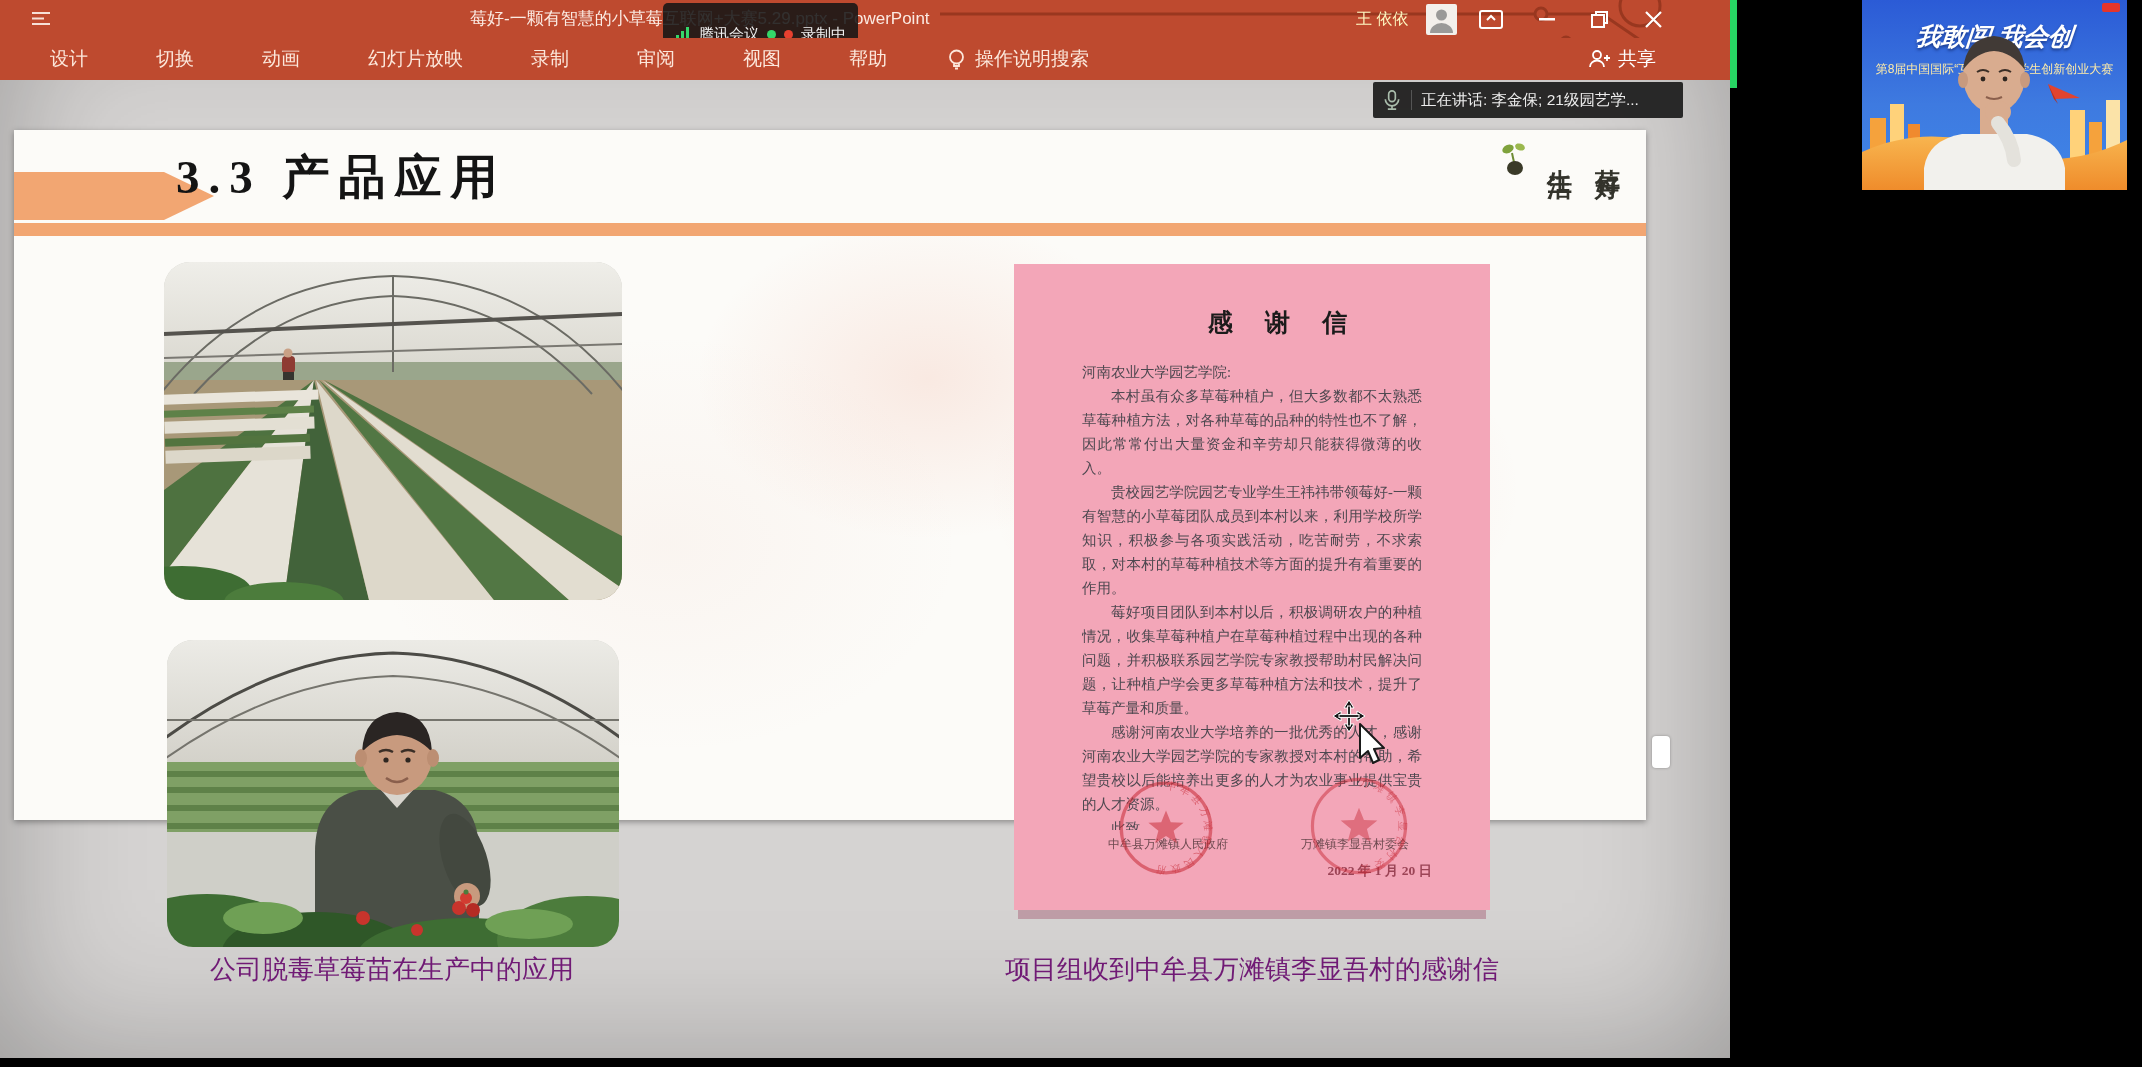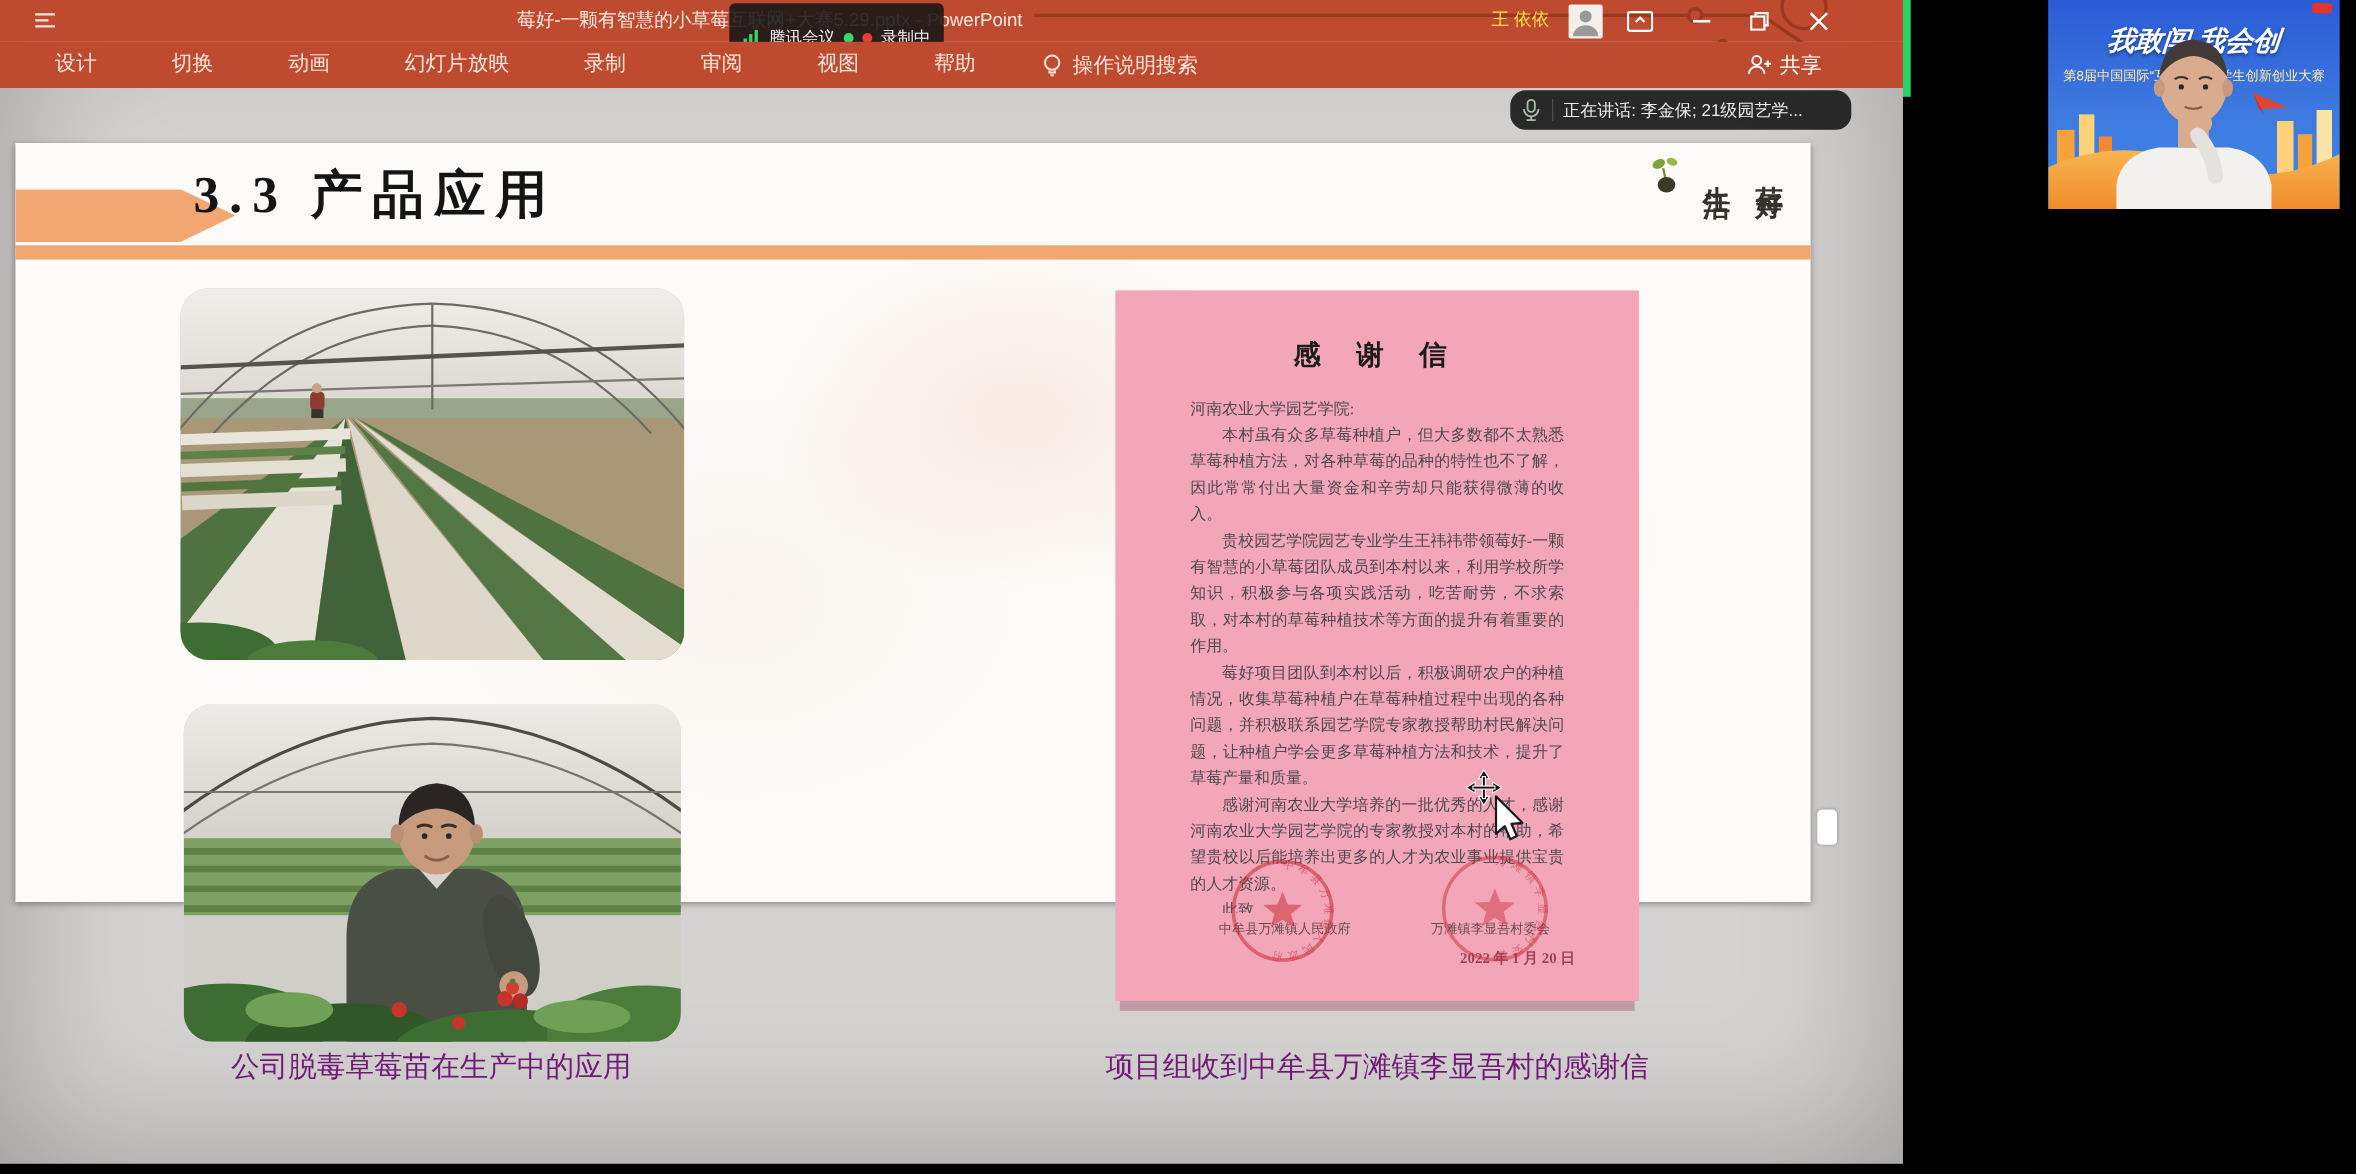--- a/index.html
+++ b/index.html
@@ -13,39 +13,39 @@
 
   
   #titlebar{position:absolute;left:0;top:0;width:1730px;height:38px;background:#BE4A2F;}
   #qat-icon{position:absolute;left:30px;top:10px;width:22px;height:17px;opacity:.95;}
   #win-title{position:absolute;left:470px;top:0;height:38px;line-height:38px;font-size:17px;
              color:#FBEAE2;white-space:nowrap;}
   #meet-pill{position:absolute;left:663px;top:3px;height:30px;background:rgba(22,22,22,.88);
              border-radius:5px;display:flex;align-items:center;gap:8px;padding:16px 12px;}
   .pill-label{color:#F2F2F2;font-size:15px;white-space:nowrap;}
   .dot{width:9px;height:9px;border-radius:50%;}
-  #user-name{position:absolute;left:1356px;top:0;height:38px;line-height:38px;font-size:16px;color:#fde047;}
+  #user-name{position:absolute;left:1356px;top:0;height:38px;line-height:38px;font-size:16px;color:#fef9c3;}
   #avatar{position:absolute;left:1426px;top:4px;width:31px;height:31px;background:#F3F0EB;border-radius:2px;}
   #avatar svg{position:absolute;inset:0;}
   .winbtn{position:absolute;top:0;width:46px;height:38px;display:flex;align-items:center;justify-content:center;}
   #btn-ribbon-display{left:1468px;} #btn-min{left:1524px;} #btn-restore{left:1576px;} #btn-close{left:1630px;}
 
   
   #ribbon{position:absolute;left:0;top:38px;width:1730px;height:42px;background:#BE4A2F;
           display:flex;align-items:center;padding-left:16px;box-sizing:border-box;}
   .rtab{padding:0 34px;font-size:19px;color:#FCE7DB;line-height:42px;white-space:nowrap;cursor:default;}
   #bulb-wrap{margin-left:26px;display:flex;align-items:center;gap:9px;}
   #tellme{font-size:19px;color:#FCE7DB;white-space:nowrap;}
   #share-group{position:absolute;left:1588px;top:0;height:42px;display:flex;align-items:center;gap:8px;}
   #share-label{font-size:19px;color:#FFF;}
   #circuit{position:absolute;left:940px;top:0;width:790px;height:80px;pointer-events:none;opacity:.85;}
 
   
   #notif{position:absolute;left:1373px;top:82px;width:310px;height:36px;background:rgba(30,30,30,.94);
-         border-radius:14px;display:flex;align-items:center;gap:9px;padding:0 9px;box-sizing:border-box;}
+         border-radius:2px;display:flex;align-items:center;gap:9px;padding:0 9px;box-sizing:border-box;}
   #notif-divider{width:1px;height:20px;background:#555;}
   #notif-text{color:#EDEDED;font-size:15.5px;white-space:nowrap;overflow:hidden;}
 
   
   #slide{position:absolute;left:14px;top:130px;width:1632px;height:690px;background:#FCFBF8;
          box-shadow:0 2px 6px rgba(0,0,0,.35);}
   #watermark{position:absolute;inset:0;pointer-events:none;
     background:
       radial-gradient(ellipse 330px 230px at 56% 36%, rgba(233,140,110,.16), transparent 70%),
       radial-gradient(ellipse 380px 260px at 76% 52%, rgba(228,120,95,.12), transparent 70%),
@@ -65,21 +65,21 @@
   #photo2{left:153px;top:510px;width:452px;height:307px;}
   .caption{position:absolute;font-size:26px;color:#701a75;text-align:center;white-space:nowrap;}
   #caption-left{left:118px;top:822px;width:520px;}
   #caption-right{left:948px;top:822px;width:580px;}
 
   
   #letter{position:absolute;left:1000px;top:134px;width:476px;height:646px;background:#F3A6B8;}
   #letter:after{content:"";position:absolute;left:4px;top:100%;width:468px;height:9px;
                 background:rgba(165,92,112,.45);}
   #l-title{position:absolute;left:0;top:42px;width:100%;text-align:center;font-size:25px;font-weight:bold;
-           color:#1b1b1b;letter-spacing:13px;}
+           color:#1b1b1b;letter-spacing:13px;padding-left:32px;}
   #l-body{position:absolute;left:68px;top:96px;width:340px;height:470px;font-size:14.5px;line-height:24px;
           color:#4E4850;text-align:justify;overflow:hidden;}
   #l-body p{margin:0;}
   .indent{text-indent:2em;}
   .l-sign{position:absolute;font-size:12px;color:#6D4A50;text-align:center;white-space:nowrap;}
   #sign-left{left:84px;top:572px;width:140px;}
   #sign-right{left:266px;top:572px;width:150px;}
   #l-date{position:absolute;left:268px;top:598px;width:150px;font-size:13.5px;color:#9C4456;
           text-align:right;font-weight:bold;white-space:nowrap;}
   .stamp{position:absolute;opacity:.88;}

